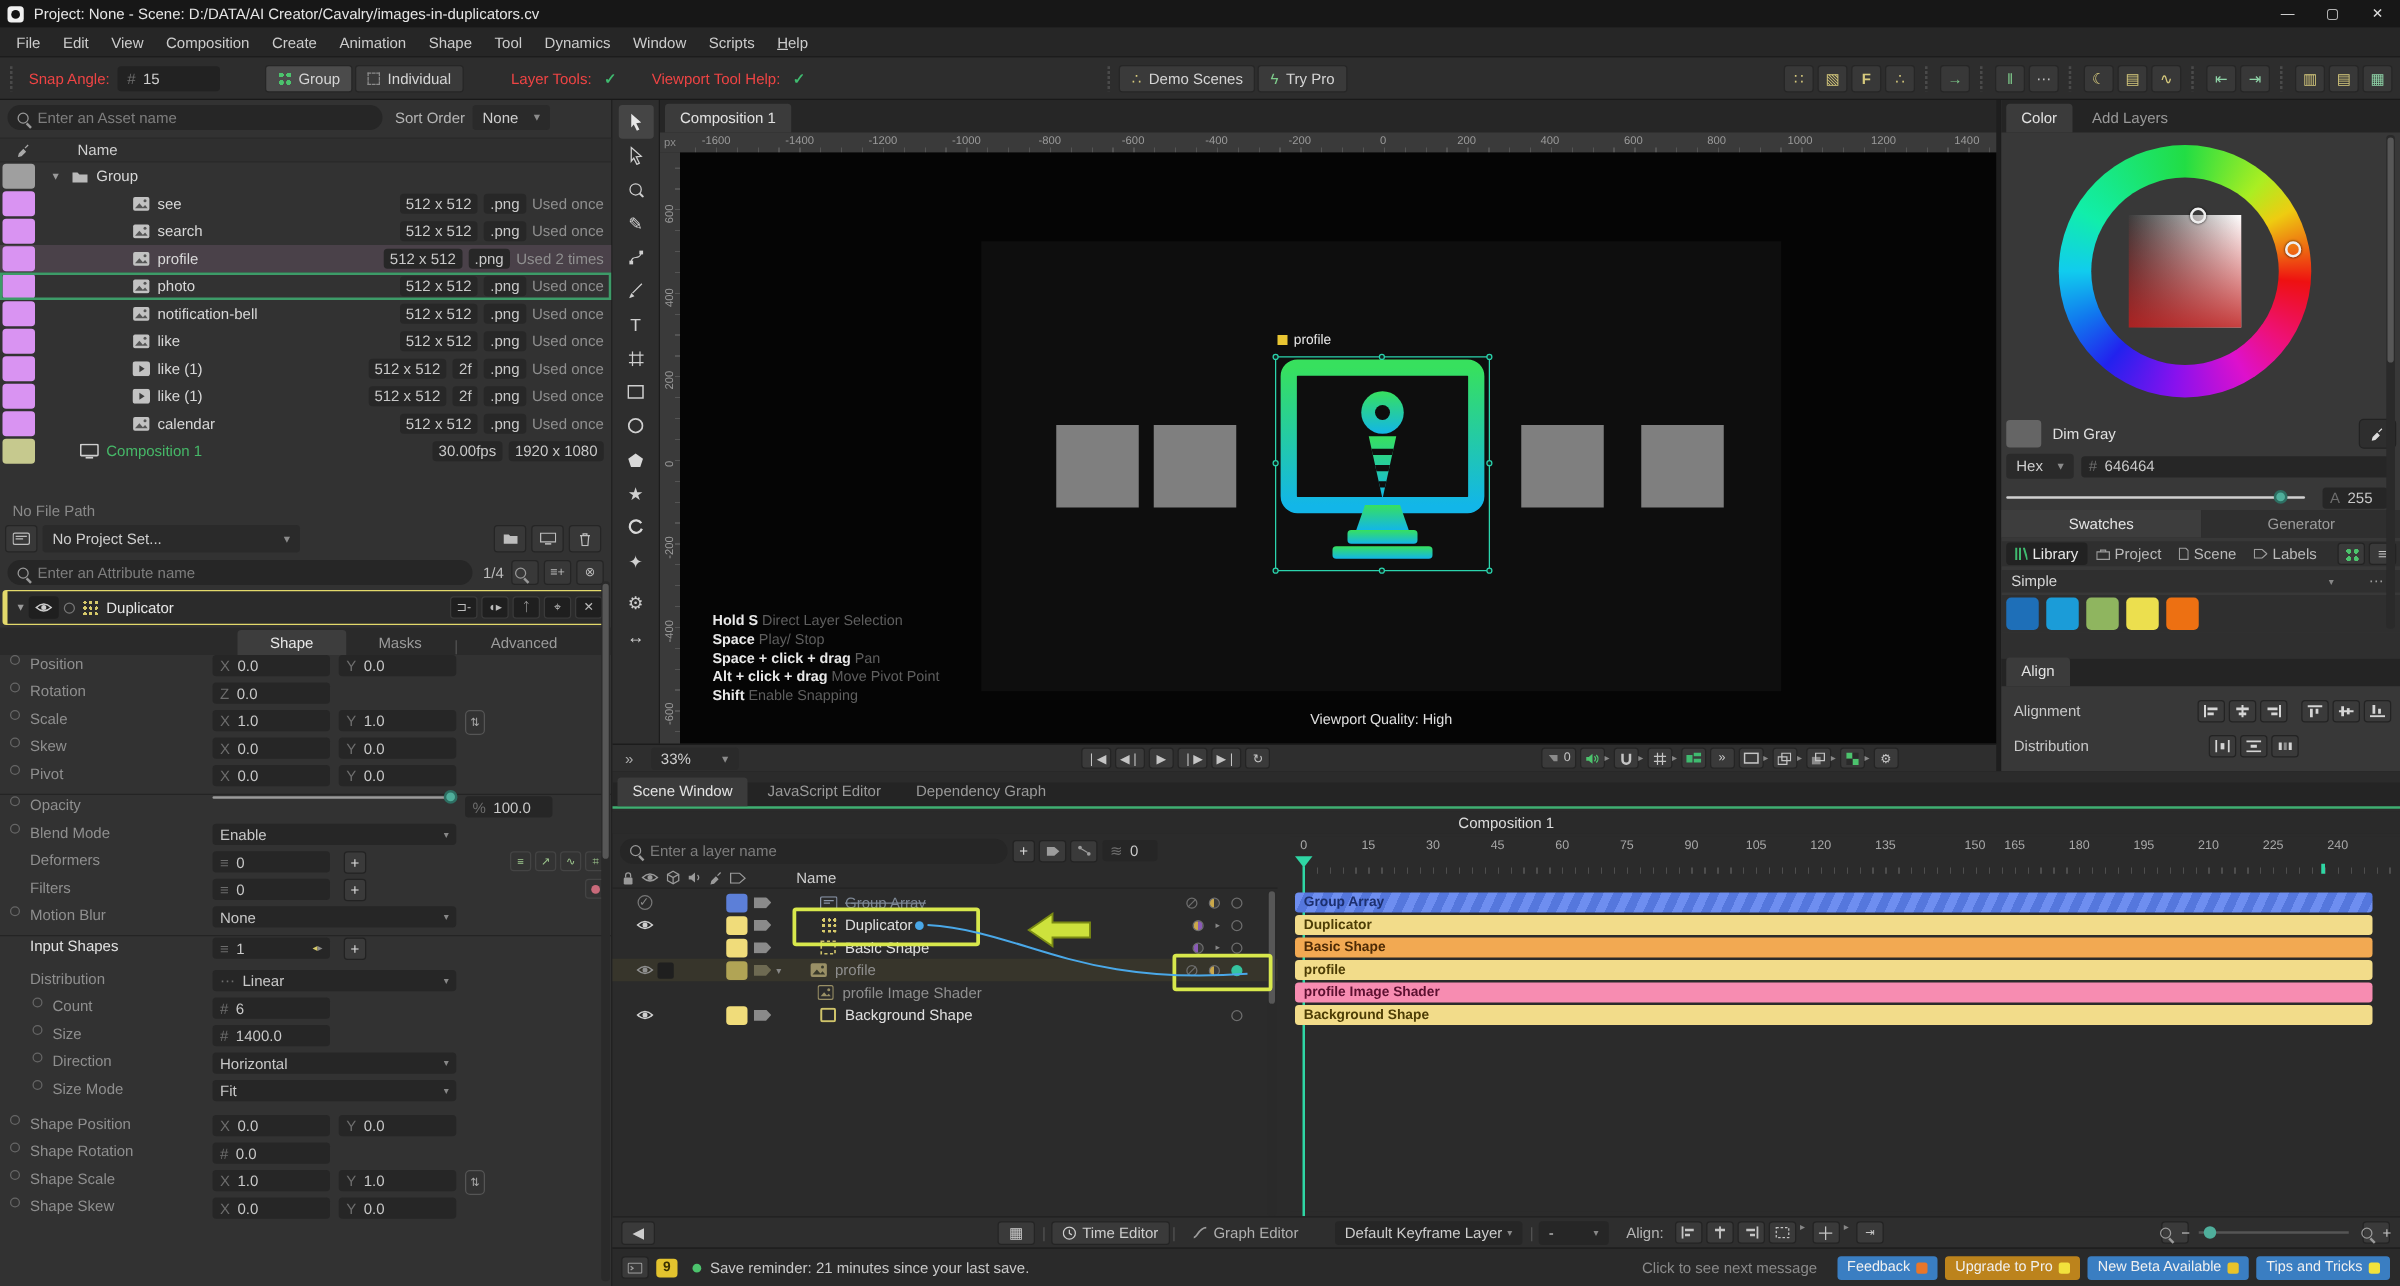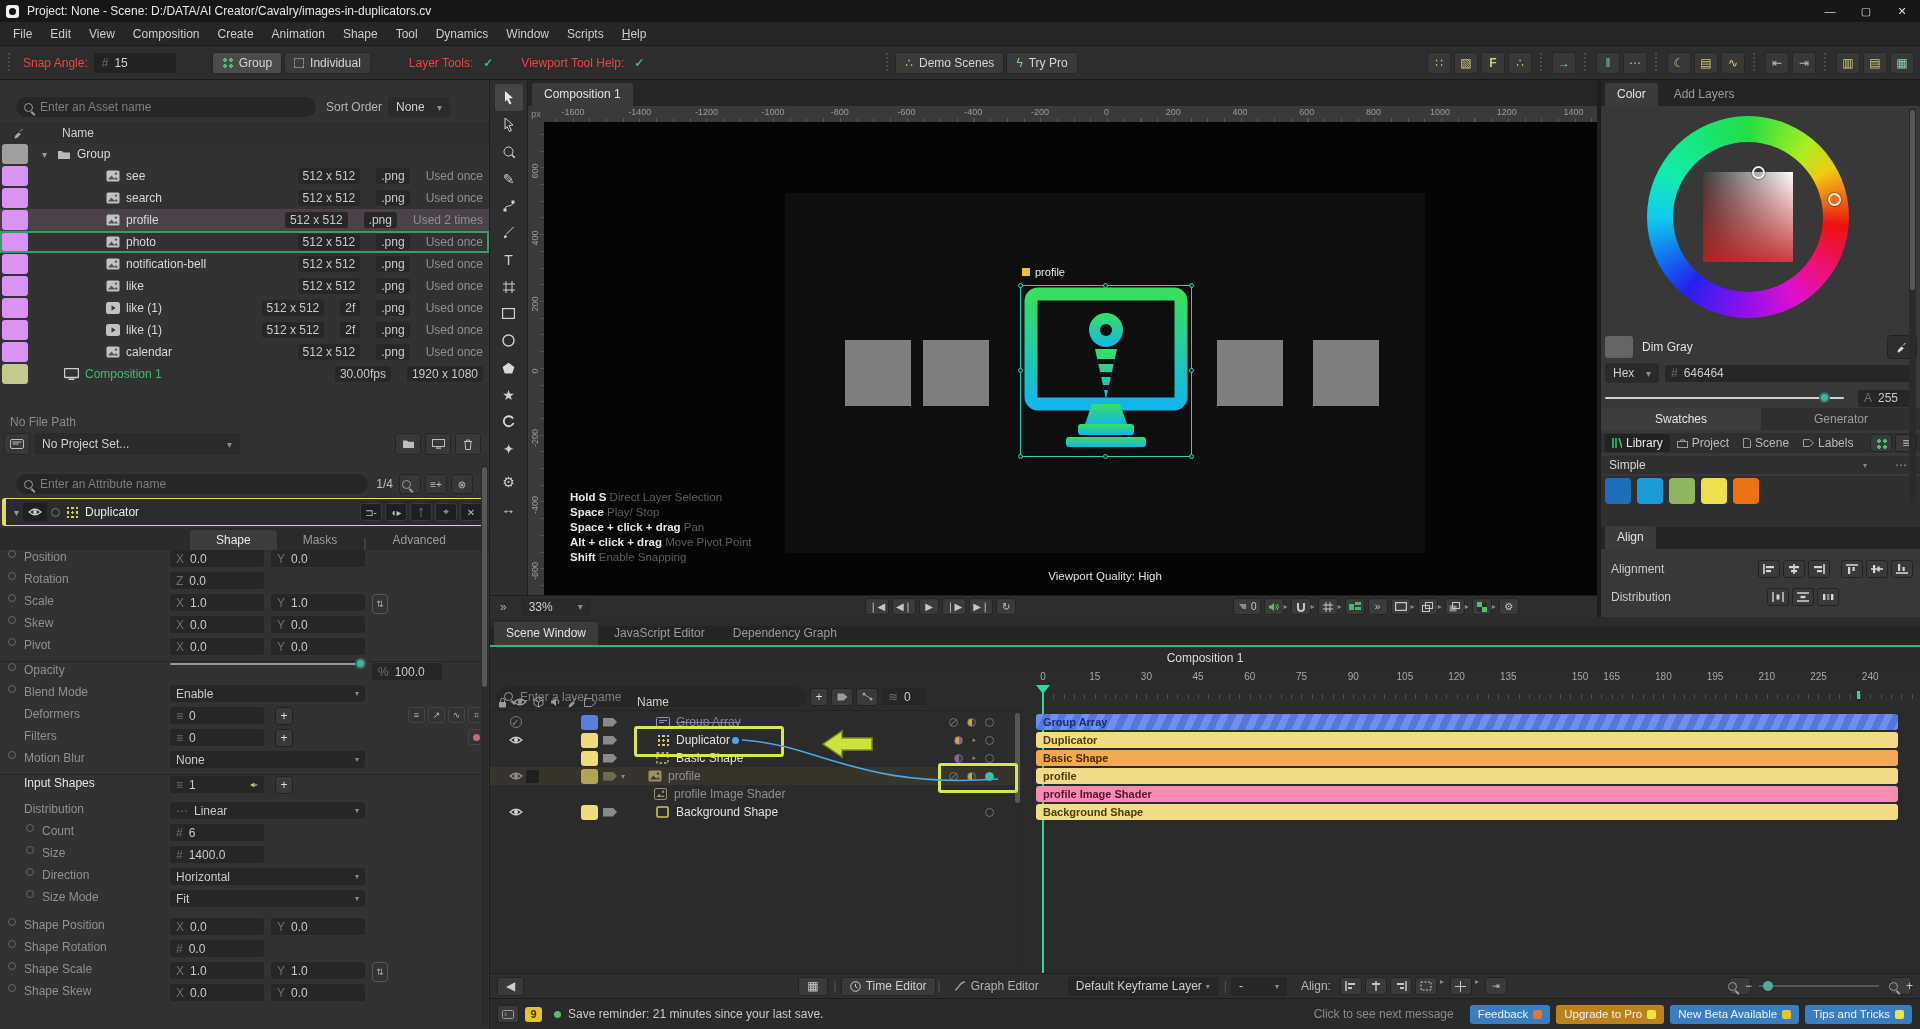--- a/index.html
+++ b/index.html
@@ -28,29 +28,29 @@
   .sq-dash { width:10px; height:10px; margin-right:6px; border:1px dashed #8c8c8c; }
   .check { color:#3fba6f; font-weight:bold; margin:0 4px; }
   .icon-btn { width:24px; height:22px; background:#383838; border:1px solid #262626; border-radius:3px; display:flex; align-items:center; justify-content:center; margin-left:3px; font-size:12px; color:#bdbdbd; }
   .khaki { color:#d6c97c; } .greenic { color:#7ecb8b; } .tealic { color:#8fd4a8; }
 
   
   #left-panel { left:0; top:80px; width:490px; height:949px; background:#323232; border-right:1px solid #1d1d1d; }
   .tabbar { background:#242424; height:26px; display:flex; align-items:flex-end; }
   .tab { background:#3b3b3b; color:#e2e2e2; padding:4px 12px 5px; border-radius:3px 3px 0 0; margin-left:4px; }
   .tab.inactive { background:transparent; color:#9a9a9a; }
-  .search-row { height:24px; display:flex; align-items:center; padding:0 16px; margin-top:15px; }
+  .search-row { height:24px; display:flex; align-items:center; padding:0 6px; margin-top:2px; }
   .search-pill { flex:1; background:#262626; border-radius:11px; height:20px; display:flex; align-items:center; padding:0 8px; color:#7e7e7e; }
   .mag { width:9px; height:9px; border:1.5px solid #9a9a9a; border-radius:50%; position:relative; margin-right:7px; flex:none;}
   .mag::after { content:""; position:absolute; left:7px; top:7px; width:5px; height:1.5px; background:#9a9a9a; transform:rotate(45deg); transform-origin:0 0; }
   #asset-head { height:20px; display:flex; align-items:center; color:#cfcfcf; background:#2f2f2f; border-top:1px solid #2a2a2a; border-bottom:1px solid #2a2a2a; margin-top:4px;}
   .asset-row { height:22px; display:flex; align-items:center; position:relative; }
   .asset-chip { width:26px; height:20px; border-radius:3px; margin:0 6px 0 2px; flex:none; }
   .asset-name { color:#d8d8d8; margin-left:6px; }
-  .asset-right { margin-left:auto; display:flex; align-items:center; margin-right:6px; gap:16px;}
+  .asset-right { margin-left:auto; display:flex; align-items:center; margin-right:6px; gap:5px;}
   .chip-dark { background:#272727; border-radius:3px; padding:1px 5px; color:#c9c9c9; }
   .usage { color:#8f8f8f; }
   .row-sel { background:#4a4149; }
   .row-outline { outline:2px solid #3d9b68; outline-offset:-2px; }
   .tree-caret { color:#9a9a9a; margin-left:8px; font-size:10px; }
   .indent1 { width:72px; flex:none;}  .indent0 { width:30px; flex:none;}
   #filepath-label { color:#8a8a8a; padding:6px 10px 2px; }
   .proj-row { display:flex; align-items:center; padding:2px 4px; }
   .sq-btn { width:26px; height:22px; background:#383838; border:1px solid #252525; border-radius:3px; display:flex; align-items:center; justify-content:center; margin-right:4px; }
   .dd { background:#2a2a2a; border-radius:3px; height:22px; display:flex; align-items:center; padding:0 8px; color:#cfcfcf; }
@@ -1146,21 +1146,21 @@
 
 <div id="bottom-panel" class="abs">
   <div id="bp-tabbar">
     <div class="tab">Scene Window</div>
     <div class="tab inactive">JavaScript Editor</div>
     <div class="tab inactive">Dependency Graph</div>
   </div>
   <div id="bp-comp-header">Composition 1</div>
 
   <div id="layer-list">
-    <div class="search-row" style="margin-top:16px;padding:0 6px;height:23px">
+    <div class="search-row" style="margin-top:0;padding:0 6px;height:23px">
       <div class="search-pill" style="max-width:310px">
         <span class="mag"></span>
         <span>Enter a layer name</span>
       </div>
       <div class="plusbtn">+</div>
       <div class="align-ic">
           <svg width="11" height="8">
             <path d="M0.5 0.5h6l4 3.5-4 3.5h-6z" fill="#9c9c9c"></path>
           </svg>
         </div>

